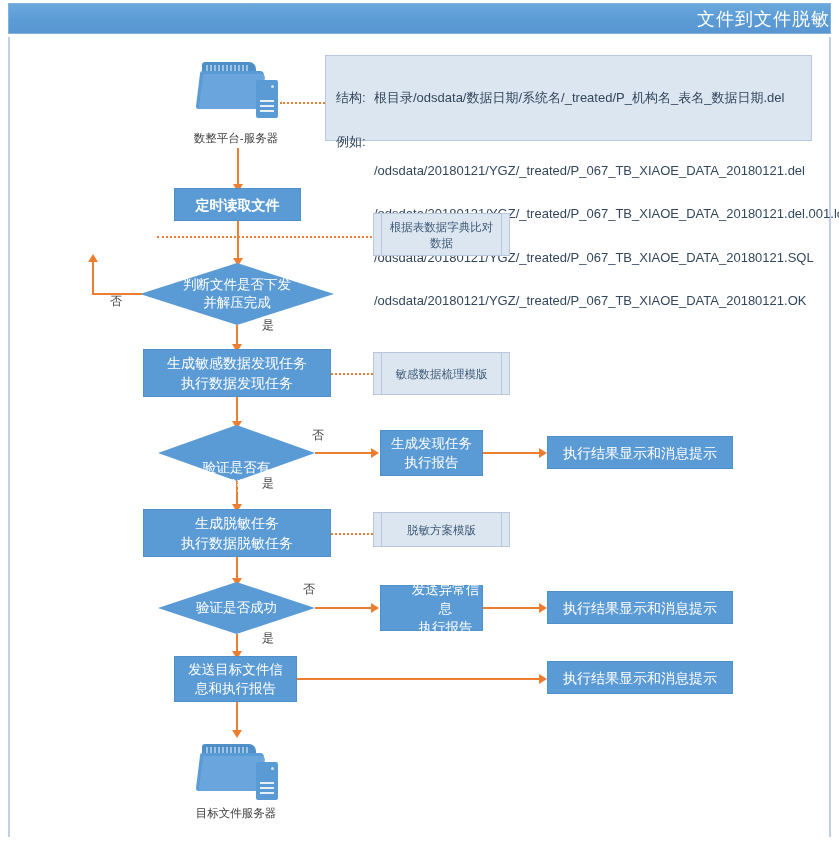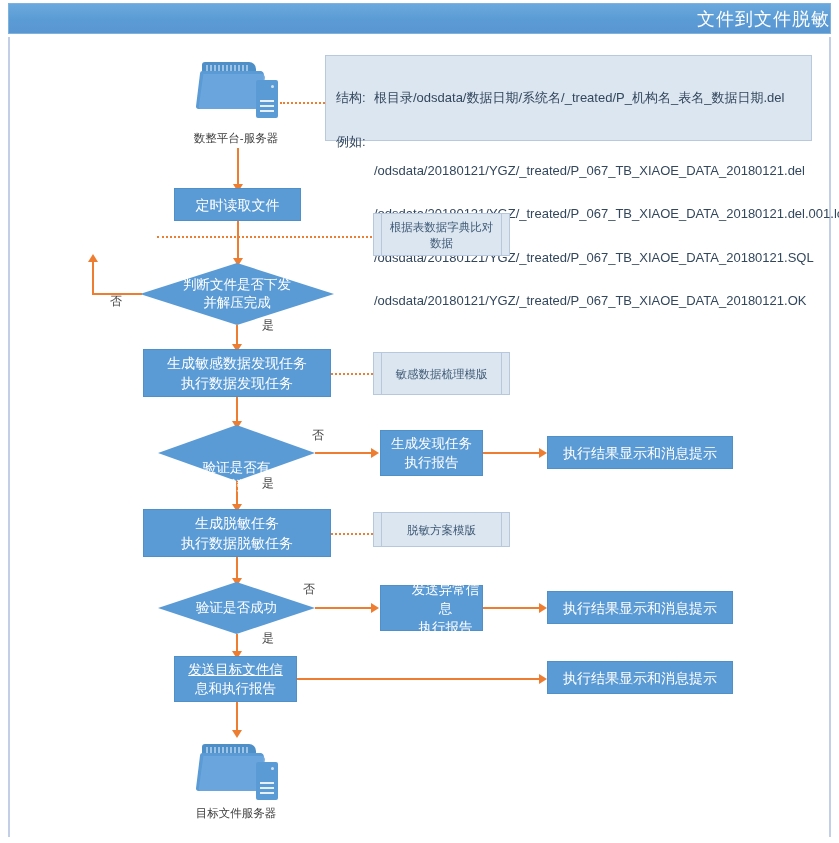--- a/index.html
+++ b/index.html
@@ -159,21 +159,21 @@
         <span style="display:block;">/odsdata/20180121/YGZ/_treated/P_067_TB_XIAOE_DATA_20180121.del.001.lob</span>
         <span style="display:block;">/odsdata/20180121/YGZ/_treated/P_067_TB_XIAOE_DATA_20180121.SQL</span>
         <span style="display:block;">/odsdata/20180121/YGZ/_treated/P_067_TB_XIAOE_DATA_20180121.OK</span>
       </span>
     </div>
   </div>
 
   <div class="ln lnv" style="left:237px;top:148px;height:38px;"></div>
   <div class="arr arr-down" style="left:233px;top:184px;"></div>
 
-  <div class="node pbox" style="left:174px;top:188px;width:127px;height:33px;">
+  <div class="node pbox" style="left:174px;top:188px;width:127px;height:33px;font-weight:bold;">
     <span>定时读取文件</span>
   </div>
 
   <div class="ln lnv" style="left:237px;top:221px;height:43px;"></div>
   <div class="arr arr-down" style="left:233px;top:258px;"></div>
 
 
   <div class="dln" style="left:157px;top:236px;width:215px;"></div>
 
   <div class="node diamond" style="left:140px;top:263px;width:194px;height:62px;">
@@ -284,21 +284,21 @@
   <div class="node pbox" style="left:547px;top:591px;width:186px;height:33px;">
     <span>执行结果显示和消息提示</span>
   </div>
 
   <div class="ln lnv" style="left:236px;top:634px;height:22px;"></div>
   <div class="arr arr-down" style="left:232px;top:651px;"></div>
   <div class="elabel" style="left:262px;top:631px;">是</div>
 
   <div class="node pbox small" style="left:174px;top:656px;width:123px;height:46px;">
     <span style="display:block;">
-      <span style="display:block;text-decoration:underline;">发送目标文件信</span>
+      <span style="display:block;">发送目标文件信</span>
       <span style="display:block;">息和执行报告</span>
     </span>
   </div>
 
   <div class="ln lnh" style="left:297px;top:678px;width:244px;"></div>
   <div class="arr arr-right" style="left:539px;top:674px;"></div>
 
   <div class="node pbox" style="left:547px;top:661px;width:186px;height:33px;">
     <span>执行结果显示和消息提示</span>
   </div>

